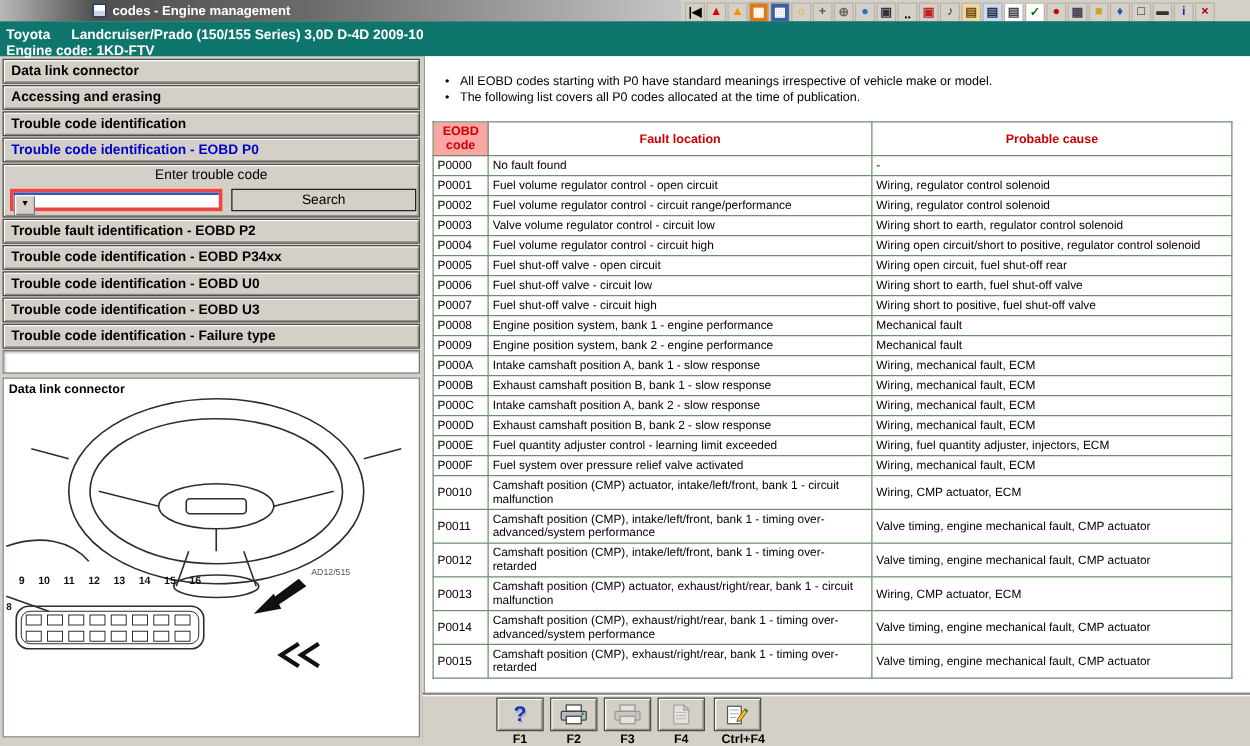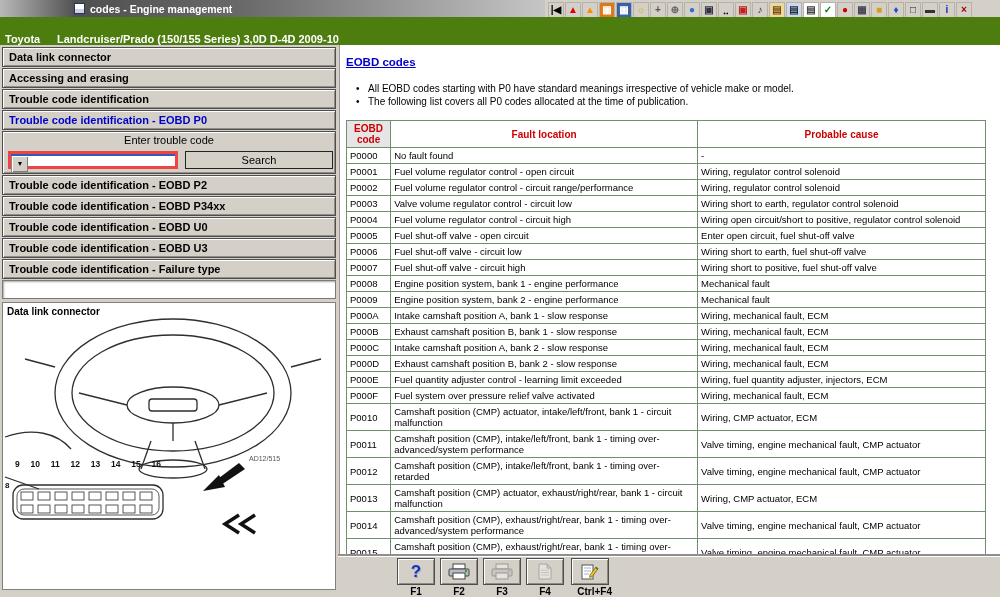--- a/index.html
+++ b/index.html
@@ -15,21 +15,21 @@
     background:linear-gradient(#fff 55%,#c8d2ea 55%); border:1px solid #24365a; }
   
   .toolbar { position:absolute; left:545px; top:0; width:455px; height:19px;
     display:flex; align-items:center; gap:1px; padding-left:3px; background:#d4d0c8; }
   .tb-icon { width:16px; height:16px; display:flex; align-items:center; justify-content:center;
     font-size:10px; border:1px solid #b6b2aa; cursor:pointer; overflow:hidden; }
   .tb-icon span { pointer-events:none; }
 
   
   .vehicle-bar { position:absolute; left:0; top:17px; width:1000px; height:28px;
-    background:#4d7c0f; color:#fff; font-weight:bold; font-size:11px; padding:16px 5px 0 5px; }
+    background:#0f766e; color:#fff; font-weight:bold; font-size:11px; padding:5px 5px 0 5px; }
   .vehicle-bar .make { display:inline-block; width:52px; }
   .vehicle-bar .vline { line-height:13px; white-space:nowrap; }
 
   
   .sidebar { position:absolute; left:2px; top:47px; width:334px; }
   .sb-btn { height:20px; margin-bottom:1px; background:#d4d0c8; border:1px solid #4d4d4d;
     box-shadow: inset 1px 1px 0 #ffffff, inset -1px -1px 0 #928e85;
     font-size:11px; font-weight:bold; color:#000; padding:3px 0 0 6px; cursor:pointer;
     white-space:nowrap; overflow:hidden; }
   .sb-btn.selected { color:#0000cc; }
@@ -64,21 +64,21 @@
     background:#fff; overflow:hidden; border-left:1px solid #9a9a9a; }
   .content-title { color:#0000cc; font-weight:bold; font-size:11.5px;
     text-decoration:underline; margin:11px 0 0 6px; }
   .notes { margin:15px 0 0 16px; font-size:10px; list-style:none; }
   .notes li { margin-bottom:2px; }
   .notes .bullet { display:inline-block; width:12px; }
   .codes-table { border-collapse:collapse; table-layout:fixed; width:640px;
     margin:13px 0 0 6px; font-size:9.5px; }
   .codes-table th, .codes-table td { border:1px solid #6f8f6f; }
   .codes-table th { color:#cc0000; font-weight:bold; font-size:10px; padding:2px; text-align:center; }
-  .codes-table th.code-h { background:#e5e5e5;margin-left:48px; }
+  .codes-table th.code-h { background:#fca5a5;margin-left:48px; }
   .codes-table td { padding:2px 3px; line-height:11px; color:#000; vertical-align:middle;
     word-wrap:break-word; }
 
   
   .bottom-bar { position:absolute; left:338px; top:556px; width:662px; height:41px;
     background:#d4d0c8; border-top:1px solid #fff; box-shadow:0 -2px 0 #8f8f8f; }
   .fbtns { position:absolute; left:58px; top:1px; display:flex; gap:3px; }
   .fwrap { width:40px; text-align:center; }
   .fwrap.wide { width:44px;text-align:right; }
   .fbtn { width:38px; height:27px; margin:0 auto; background:#d4d0c8; border:1px solid #4d4d4d;
@@ -194,21 +194,21 @@
       </div>
     <div class="sb-panel">
       <div class="panel-title">Enter trouble code</div>
       <div class="dropdown">
         <span class="value">All codes</span>
         <span class="arrow-btn">▼</span>
       </div>
       <div class="search-btn">Search</div>
     </div>
     <div id="sb-bottom">
-        <div class="sb-btn">Trouble code identification - EOBD P2</div>
+        <div class="sb-btn">Trouble fault identification - EOBD P2</div>
         <div class="sb-btn">Trouble code identification - EOBD P34xx</div>
         <div class="sb-btn">Trouble code identification - EOBD U0</div>
         <div class="sb-btn">Trouble code identification - EOBD U3</div>
         <div class="sb-btn">Trouble code identification - Failure type</div>
       </div>
     <div class="sb-empty"></div>
   </div>
 
   <div class="diagram-panel">
     <div class="diagram-title">Data link connector</div>
@@ -264,21 +264,20 @@
         <span>13</span>
         <span>14</span>
         <span>15</span>
         <span>16</span>
       </div>
     <span class="pin-left">8</span>
     <span class="diagram-ref">AD12/515</span>
   </div>
 
   <div class="content">
-    <div class="content-title">EOBD codes</div>
     <ul class="notes" id="notes">
         <li><span class="bullet">•</span><span>All EOBD codes starting with P0 have standard meanings irrespective of vehicle make or model.</span></li>
         <li><span class="bullet">•</span><span>The following list covers all P0 codes allocated at the time of publication.</span></li>
       </ul>
     <table class="codes-table">
       <colgroup>
           <col style="width:44px">
           <col style="width:306px">
           <col style="width:287px">
         </colgroup>
@@ -311,21 +310,21 @@
             <td>Wiring short to earth, regulator control solenoid</td>
           </tr>
           <tr>
             <td>P0004</td>
             <td>Fuel volume regulator control - circuit high</td>
             <td>Wiring open circuit/short to positive, regulator control solenoid</td>
           </tr>
           <tr>
             <td>P0005</td>
             <td>Fuel shut-off valve - open circuit</td>
-            <td>Enter open circuit, fuel shut-off valve</td>
+            <td>Wiring open circuit, fuel shut-off rear</td>
           </tr>
           <tr>
             <td>P0006</td>
             <td>Fuel shut-off valve - circuit low</td>
             <td>Wiring short to earth, fuel shut-off valve</td>
           </tr>
           <tr>
             <td>P0007</td>
             <td>Fuel shut-off valve - circuit high</td>
             <td>Wiring short to positive, fuel shut-off valve</td>

